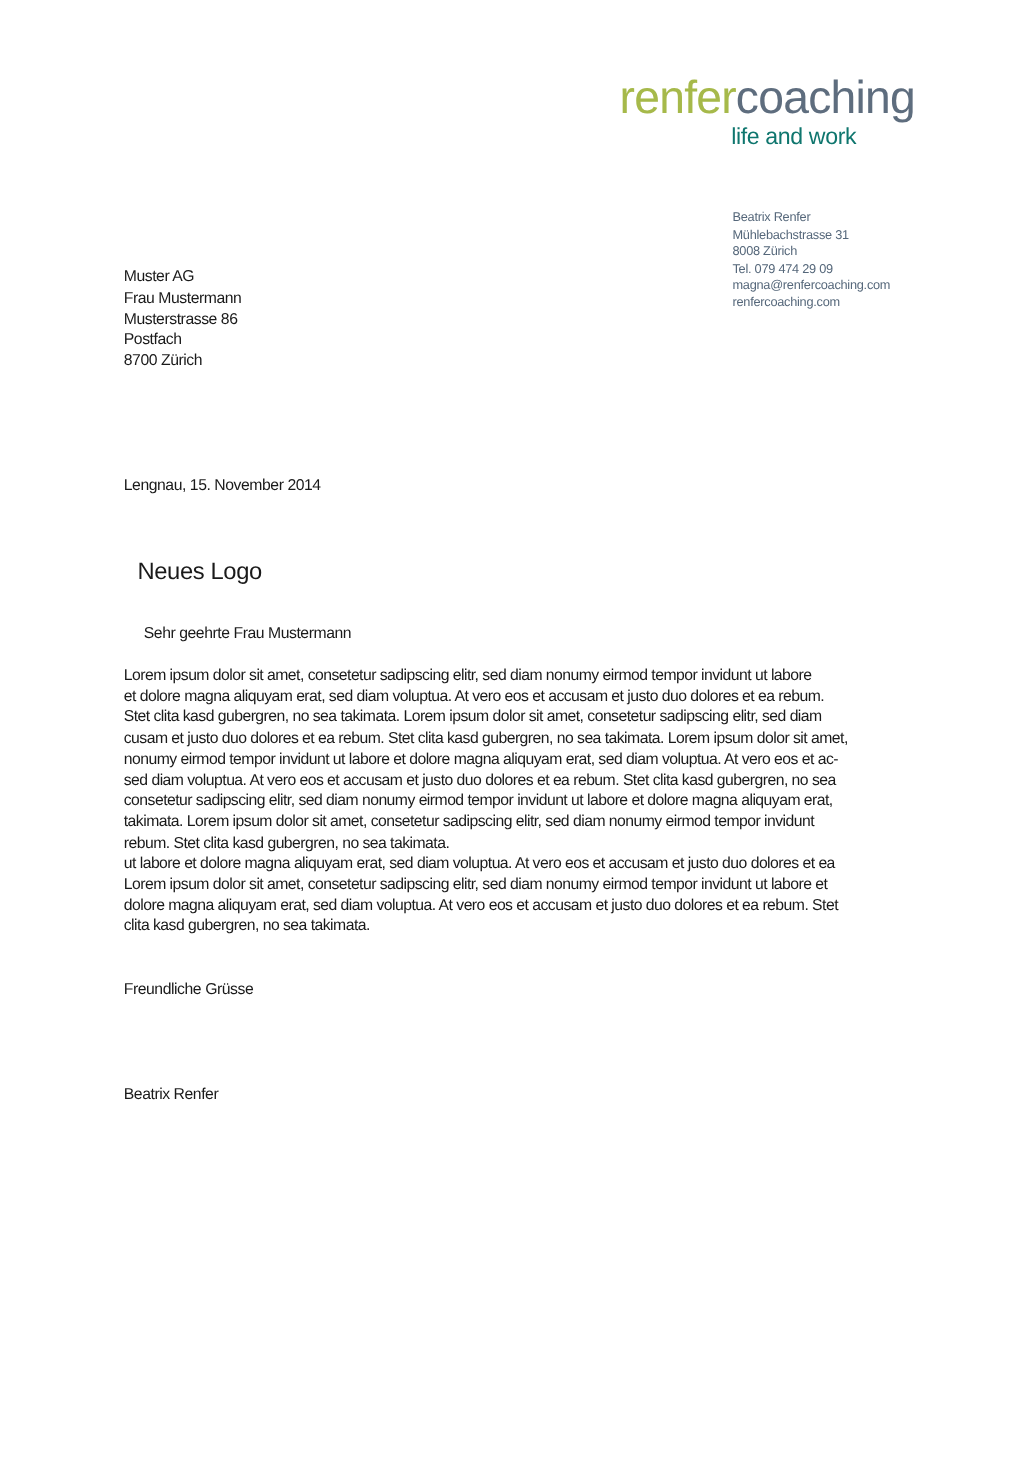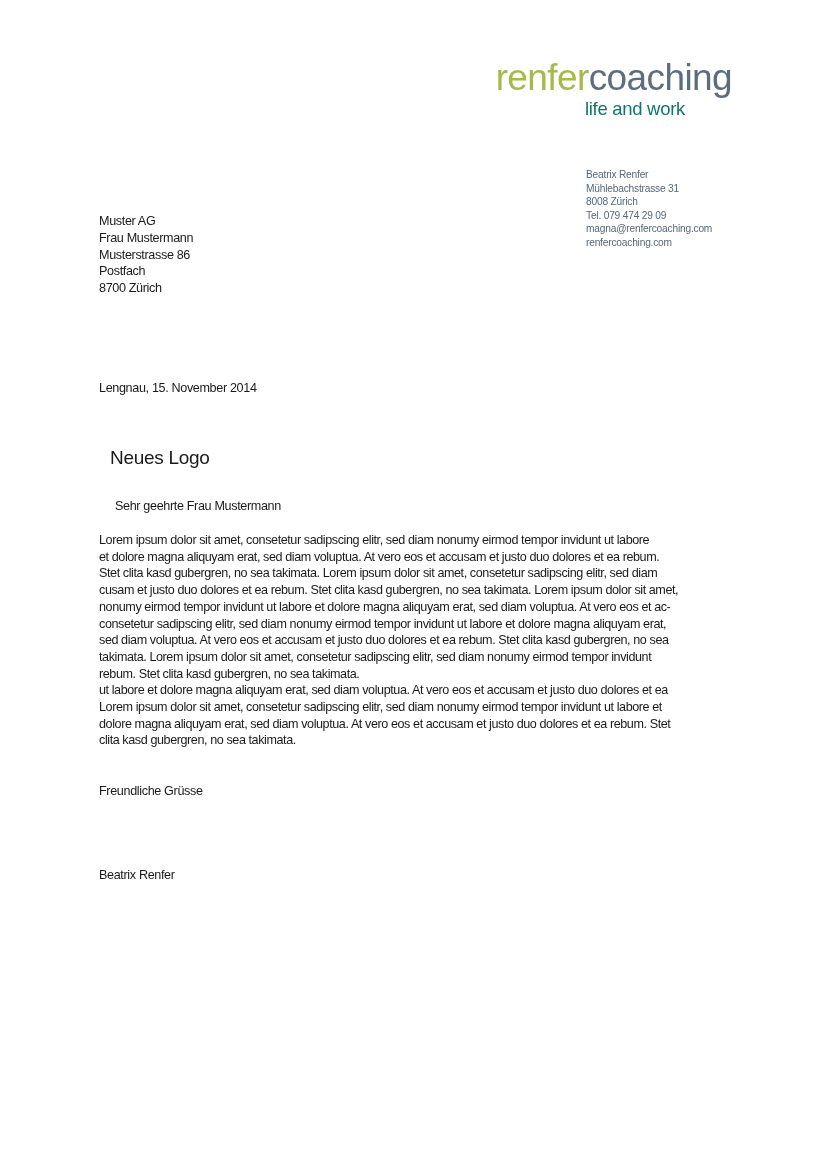--- a/index.html
+++ b/index.html
@@ -64,22 +64,22 @@
   <div class="date">Lengnau, 15. November 2014</div>
   <div class="subject">Neues Logo</div>
   <div class="salutation">Sehr geehrte Frau Mustermann</div>
 
   <div class="body">
     <span class="line">Lorem ipsum dolor sit amet, consetetur sadipscing elitr, sed diam nonumy eirmod tempor invidunt ut labore</span>
     <span class="line">et dolore magna aliquyam erat, sed diam voluptua. At vero eos et accusam et justo duo dolores et ea rebum.</span>
     <span class="line">Stet clita kasd gubergren, no sea takimata. Lorem ipsum dolor sit amet, consetetur sadipscing elitr, sed diam</span>
     <span class="line">cusam et justo duo dolores et ea rebum. Stet clita kasd gubergren, no sea takimata. Lorem ipsum dolor sit amet,</span>
     <span class="line">nonumy eirmod tempor invidunt ut labore et dolore magna aliquyam erat, sed diam voluptua. At vero eos et ac-</span>
+    <span class="line">sed diam voluptua. At vero eos et accusam et justo duo dolores et ea rebum. Stet clita kasd gubergren, no sea</span>
     <span class="line">consetetur sadipscing elitr, sed diam nonumy eirmod tempor invidunt ut labore et dolore magna aliquyam erat,</span>
-    <span class="line">sed diam voluptua. At vero eos et accusam et justo duo dolores et ea rebum. Stet clita kasd gubergren, no sea</span>
     <span class="line">takimata. Lorem ipsum dolor sit amet, consetetur sadipscing elitr, sed diam nonumy eirmod tempor invidunt</span>
     <span class="line">rebum. Stet clita kasd gubergren, no sea takimata.</span>
     <span class="line">ut labore et dolore magna aliquyam erat, sed diam voluptua. At vero eos et accusam et justo duo dolores et ea</span>
     <span class="line">Lorem ipsum dolor sit amet, consetetur sadipscing elitr, sed diam nonumy eirmod tempor invidunt ut labore et</span>
     <span class="line">dolore magna aliquyam erat, sed diam voluptua. At vero eos et accusam et justo duo dolores et ea rebum. Stet</span>
     <span class="line">clita kasd gubergren, no sea takimata.</span>
   </div>
 
   <div class="closing">Freundliche Grüsse</div>
   <div class="signature">Beatrix Renfer</div>

